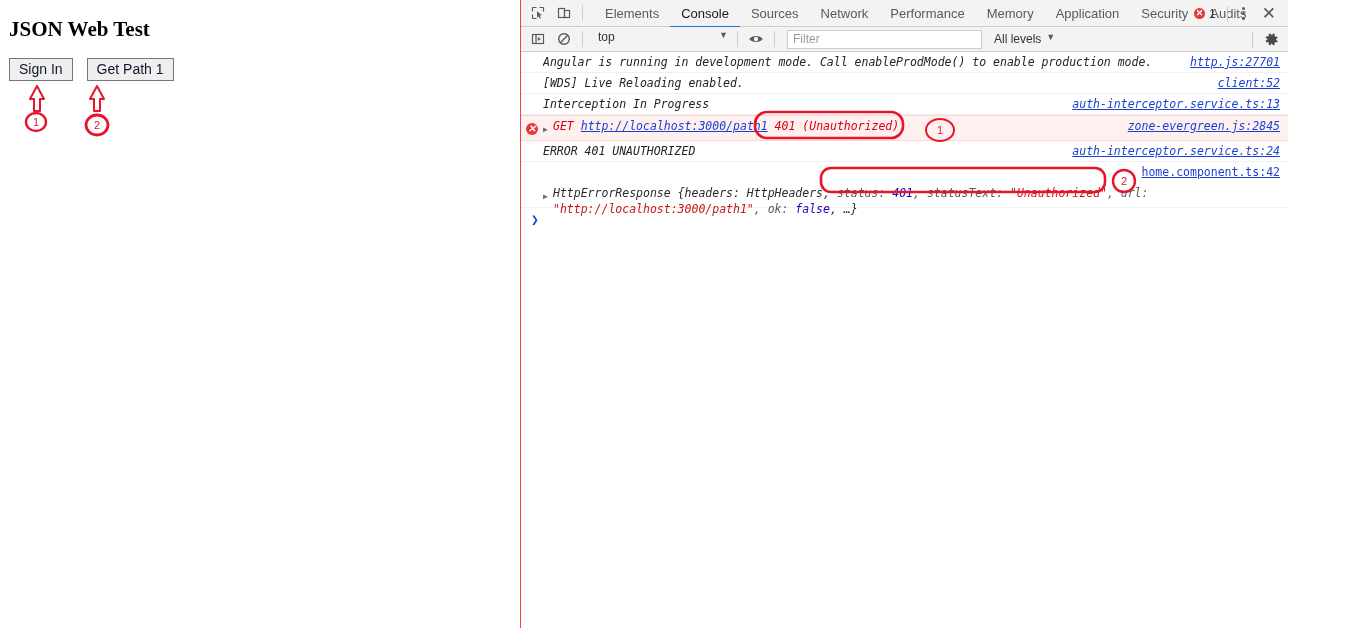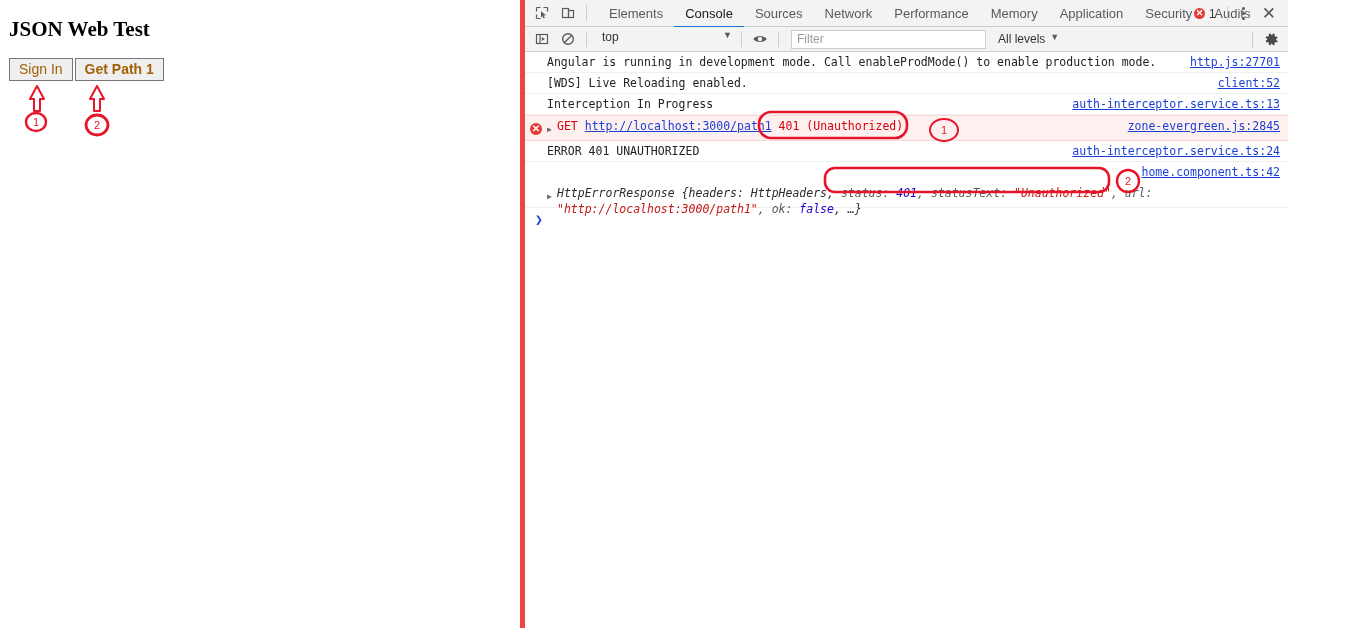--- a/index.html
+++ b/index.html
@@ -25,37 +25,37 @@
     font-family: "Liberation Serif", serif;
     font-weight: bold;
     font-size: 21px;
     color: #000000;
     letter-spacing: 0px;
   }
   .btn-row { position: absolute; left: 9px; top: 58px; display: flex; gap: 0px; }
   .pg-btn {
     font-family: "Liberation Sans", sans-serif;
     font-size: 14px;
-    color: #a16207;
+    color: #0f172a;
     background: #efefef;
     border: 1px solid #767676;
     padding: 2px 9px 3px 9px;
     line-height: 16px;
     cursor: pointer;
   }
-  .pg-btn + .pg-btn { margin-left: 2px; font-weight: bold; }
+  .pg-btn + .pg-btn { margin-left: 14px; }
 
   .annot-svg { position: absolute; left: 0; top: 0; width: 520px; height: 628px; pointer-events: none; }
 
   
   .devtools {
     position: absolute; left: 520px; top: 0;
     width: 768px; height: 628px;
     background: #8b5cf6;
-    border-left: 5px solid #ef4444;
+    border-left: 1px solid #ef4444;
   }
 
   
   .dt-tabbar {
     position: relative;
     height: 27px;
     background: #f3f3f3;
     border-bottom: 1px solid #cdcdcd;
     display: flex;
     align-items: center;
@@ -144,20 +144,21 @@
   .msg {
     position: relative;
     min-height: 20px;
     border-bottom: 1px solid #f0f0f0;
     display: flex;
     align-items: flex-start;
     padding: 2px 8px 2px 0;
     font-size: 11.5px;
     line-height: 16px;
     color: #222;
+    font-style: italic;
   }
   .msg .gutter { width: 22px; flex: 0 0 22px; text-align:center; }
   .msg .arrow { width: 10px; flex:0 0 10px; color:#6e6e6e; font-size:8px; padding-top:4px;}
   .msg .txt { flex: 1 1 auto; white-space: pre; overflow: hidden; }
   .msg .src {
     flex: 0 0 auto;
     color: #1a3fd4;
     text-decoration: underline;
     font-size: 11.5px;
     padding-left: 10px;

